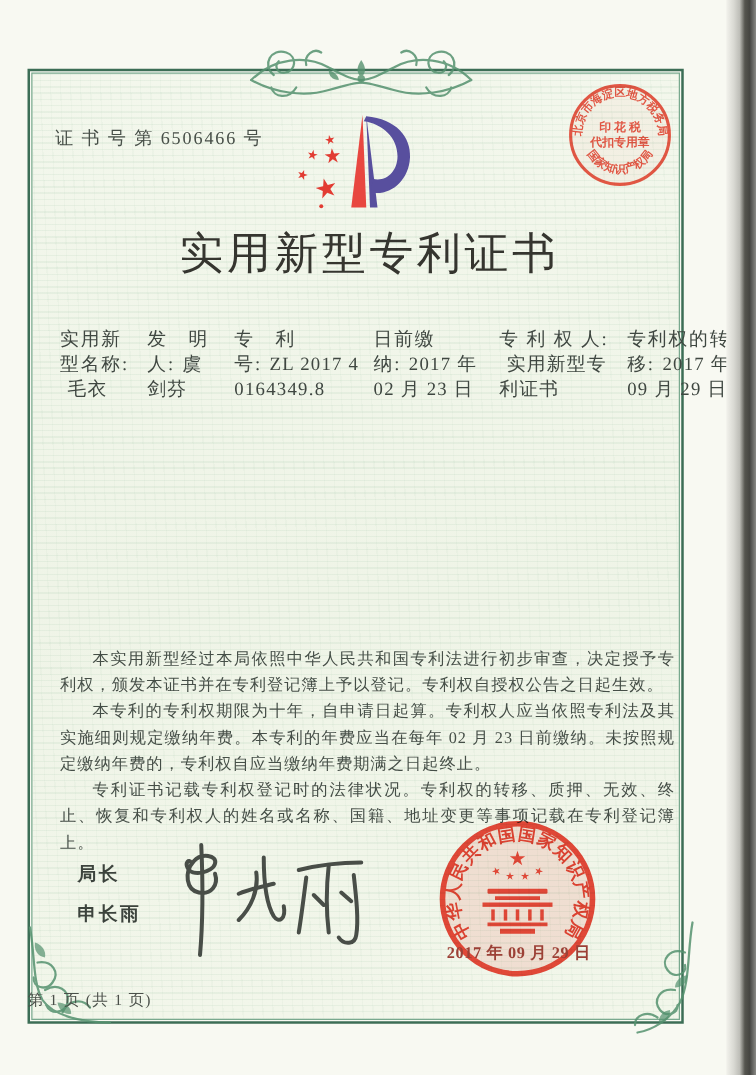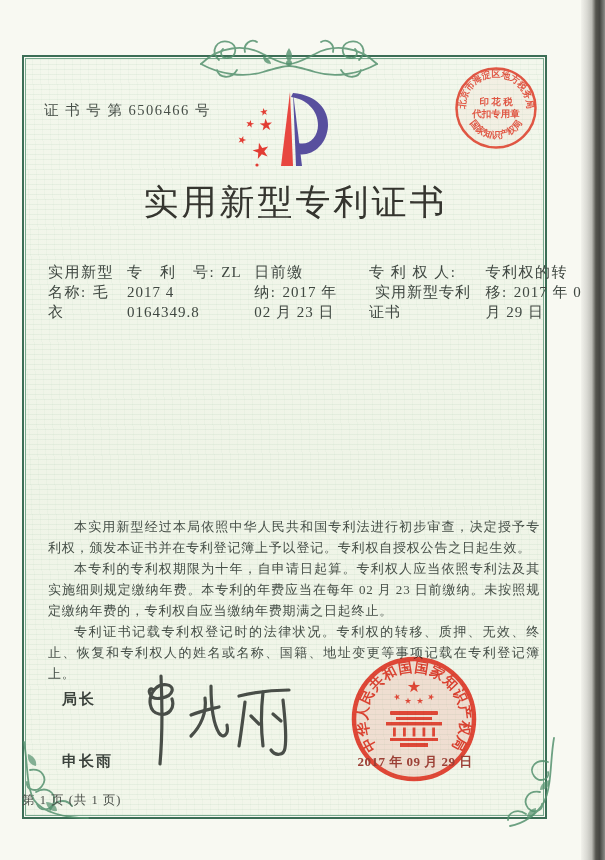--- a/index.html
+++ b/index.html
@@ -21,21 +21,21 @@
   .fields{left:48px;top:262px;display:flex;flex-direction:row;gap:11px;}
   .field-row{font-size:15px;line-height:20px;color:#3f4741;letter-spacing:0.5px;}
   .field-row .lbl{letter-spacing:1.5px;}
   .field-row .val{margin-left:6px;letter-spacing:1px;}
   .body-text{left:48px;top:516px;width:492px;color:#454e47;}
   .body-text p{margin:0;font-size:13px;line-height:21px;text-indent:2em;
     text-align:justify;letter-spacing:0.8px;}
   .director-title{left:62px;top:690px;font-size:15px;font-weight:600;
     letter-spacing:2px;color:#3c433d;font-family:Liberation Serif, serif;}
   .director-name{left:62px;top:722px;font-size:15px;font-weight:600;
-    letter-spacing:2px;color:#3c433d;margin-top:30px;}
+    letter-spacing:2px;color:#3c433d;}
   .signature-svg{left:125px;top:666px;}
   .seal-svg{left:346px;top:651px;mix-blend-mode:multiply;}
   .seal-date{left:350px;top:753px;width:130px;text-align:center;font-size:13px;
     font-weight:600;letter-spacing:0.5px;color:#9c4036;}
   .tax-stamp-svg{left:453px;top:65px;mix-blend-mode:multiply;}
   .footer{left:22px;top:792px;width:521px;font-size:12.5px;
     letter-spacing:1px;color:#4a4f49;}
   .logo-svg{left:233px;top:84px;}
   .ornament{pointer-events:none;}
 </style>
@@ -115,20 +115,23 @@
       <use href="#star5" transform="translate(28,67) scale(8.5) rotate(-14)"></use>
       <circle cx="24" cy="81" r="1.6"></circle>
     </g>
   </svg>
 
   <div class="abs cert-title">实用新型专利证书</div>
 
   <div class="abs fields">
     <div class="field-row">
       <span class="lbl">实用新型名称:</span><span class="val">毛衣</span>
+    </div>
+    <div class="field-row">
+      <span class="lbl">发　明　人:</span><span class="val">虞剑芬</span>
     </div>
     <div class="field-row">
       <span class="lbl">专　利　号:</span><span class="val">ZL 2017 4 0164349.8</span>
     </div>
     <div class="field-row">
       <span class="lbl">日前缴纳:</span><span class="val">2017 年 02 月 23 日</span>
     </div>
     <div class="field-row">
       <span class="lbl">专 利 权 人:</span><span class="val">实用新型专利证书</span>
     </div>

